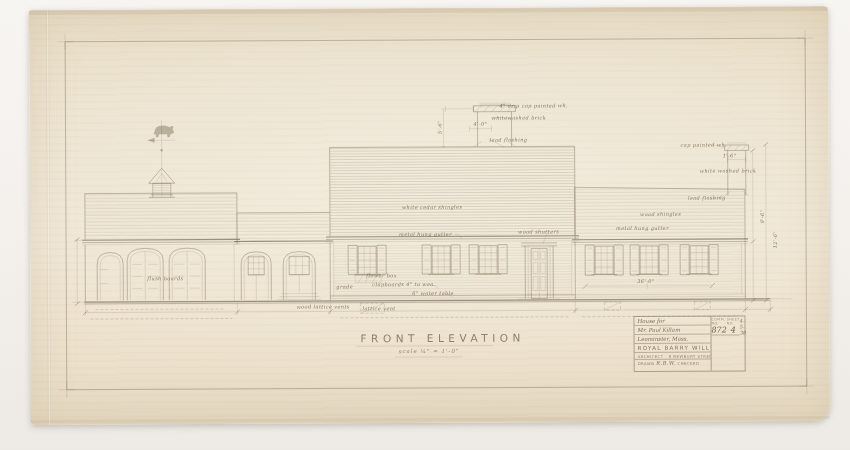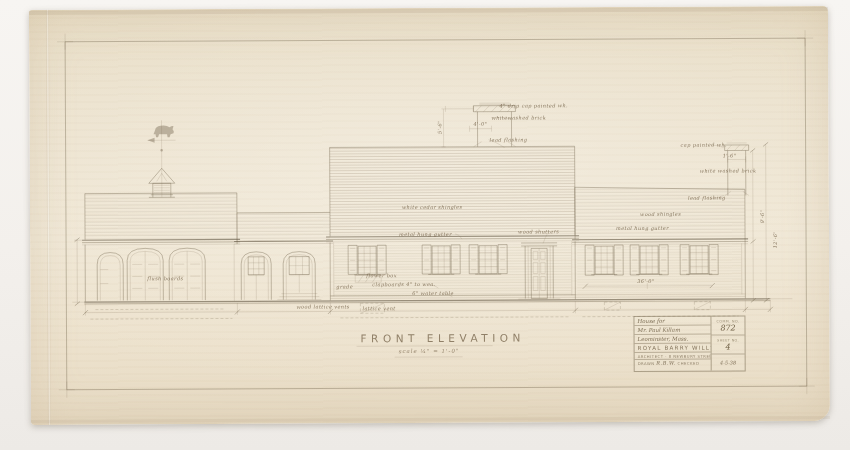--- a/index.html
+++ b/index.html
@@ -38,21 +38,21 @@
     position:absolute;font-family:"DejaVu Sans",sans-serif;font-size:10.5px;
     letter-spacing:4.5px;color:rgba(118,100,74,.78);white-space:nowrap;
   }
   .scale-note{position:absolute;font-family:"DejaVu Serif",serif;font-style:italic;
     font-size:5.5px;letter-spacing:1px;color:rgba(118,100,74,.7);white-space:nowrap;}
   
   .tb{position:absolute;left:633px;top:317px;width:112px;height:56px;
       border:1px solid rgba(110,95,70,.5);display:flex;box-sizing:border-box;
       background:rgba(255,250,240,.08);}
   .tb-left{width:77px;border-right:1px solid rgba(110,95,70,.5);display:flex;flex-direction:column;box-sizing:border-box;}
-  .tb-right{flex:1;display:flex;flex-direction:column;box-sizing:border-box;border-radius:11px;}
+  .tb-right{flex:1;display:flex;flex-direction:row;box-sizing:border-box;border-radius:11px;}
   .tb-row{border-bottom:.8px solid rgba(110,95,70,.4);padding:0 3px;box-sizing:border-box;overflow:hidden;}
   .tb-row.script{height:9px;font-family:"DejaVu Serif",serif;font-style:italic;font-size:5.5px;
       color:rgba(105,88,62,.85);line-height:9px;white-space:nowrap;}
   .tb-row.firm{height:9px;font-family:"DejaVu Sans",sans-serif;font-size:5.6px;letter-spacing:1.2px;
       color:rgba(105,88,62,.8);line-height:9px;white-space:nowrap;}
   .tb-row.tiny{height:7px;font-family:"DejaVu Sans",sans-serif;font-size:3.8px;letter-spacing:.5px;
       color:rgba(105,88,62,.7);line-height:7px;white-space:nowrap;}
   .tb-row.last{border-bottom:none;flex:1;}
   .tb-cell{border-bottom:.8px solid rgba(110,95,70,.4);height:19px;display:flex;flex-direction:column;
       align-items:center;justify-content:center;box-sizing:border-box;}

